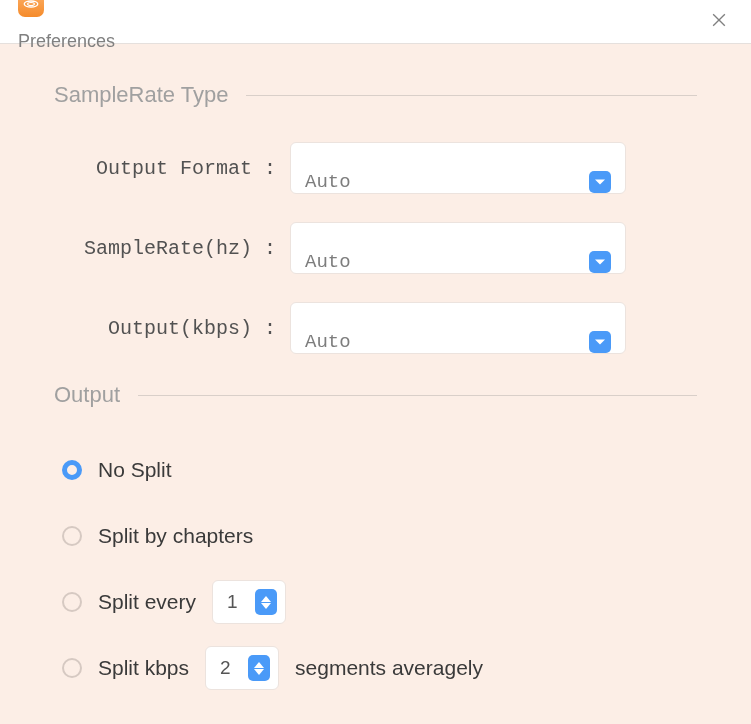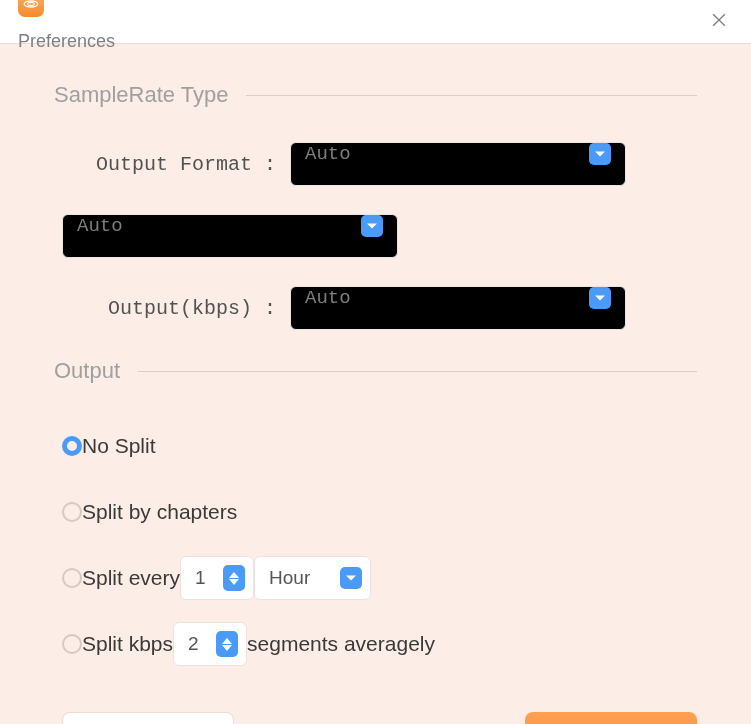--- a/index.html
+++ b/index.html
@@ -47,42 +47,43 @@
   .form-label {
     width: 228px;
     text-align: right;
     color: #525252;
     font-size: 20px;
     padding-right: 14px;
   }
   .dropdown {
     position: relative;
     flex: 0 0 336px;
-    height: 44px;
-    background: #000000;
+    height: 52px;
+    background: #ffffff;
     border: 1px solid #ece3de;
     border-radius: 6px;
     display: flex;
-    align-items: flex-start;
+    align-items: flex-end;
     padding: 0 14px;
     cursor: pointer;
   }
   .dropdown-value { color: #7d7d7d; font-size: 19px; flex: 1; }
   .chevron-down {
     width: 22px; height: 22px;
     background: #4a9af8;
     border-radius: 5px;
     display: flex; align-items: center; justify-content: center;
   }
   .chevron-down svg { width: 12px; height: 12px; fill: #ffffff; }
 
   .split-options { padding-left: 8px; margin-top: 40px; }
   .split-row {
     display: flex;
     align-items: center;
+    gap: 16px;
     margin-bottom: 22px;
     min-height: 44px;
   }
   .radio {
     width: 20px; height: 20px; border-radius: 50%;
     border: 2px solid #d6c9c2;
     display: inline-flex; align-items: center; justify-content: center;
     flex-shrink: 0;
   }
   .radio.selected { border-color: #4a9af8; border-width: 5px; }
@@ -174,20 +175,21 @@
         <span class="dropdown-value">Auto</span>
         <span class="chevron-down">
           <svg viewBox="0 0 12 12">
               <path d="M1 3.5 L6 8.5 L11 3.5 Z"></path>
             </svg>
         </span>
       </div>
     </div>
 
     <div class="form-row">
+      <div class="form-label">SampleRate(hz) :</div>
       <div class="dropdown">
         <span class="dropdown-value">Auto</span>
         <span class="chevron-down">
           <svg viewBox="0 0 12 12">
               <path d="M1 3.5 L6 8.5 L11 3.5 Z"></path>
             </svg>
         </span>
       </div>
     </div>
 
@@ -229,28 +231,20 @@
         <span class="stepper-value">1</span>
         <span class="stepper-btns">
           <svg viewBox="0 0 10 6">
               <path d="M0 6 L5 0 L10 6 Z"></path>
             </svg>
           <svg viewBox="0 0 10 6">
               <path d="M0 0 L5 6 L10 0 Z"></path>
             </svg>
         </span>
       </div>
-      <div class="unit-dropdown">
-        <span class="unit-value">Hour</span>
-        <span class="chevron-down">
-          <svg viewBox="0 0 12 12">
-              <path d="M1 3.5 L6 8.5 L11 3.5 Z"></path>
-            </svg>
-        </span>
-      </div>
     </div>
 
     <div class="split-row">
       <span class="radio"></span>
       <span class="split-label">Split kbps</span>
       <div class="stepper">
         <span class="stepper-value">2</span>
         <span class="stepper-btns">
           <svg viewBox="0 0 10 6">
               <path d="M0 6 L5 0 L10 6 Z"></path>

